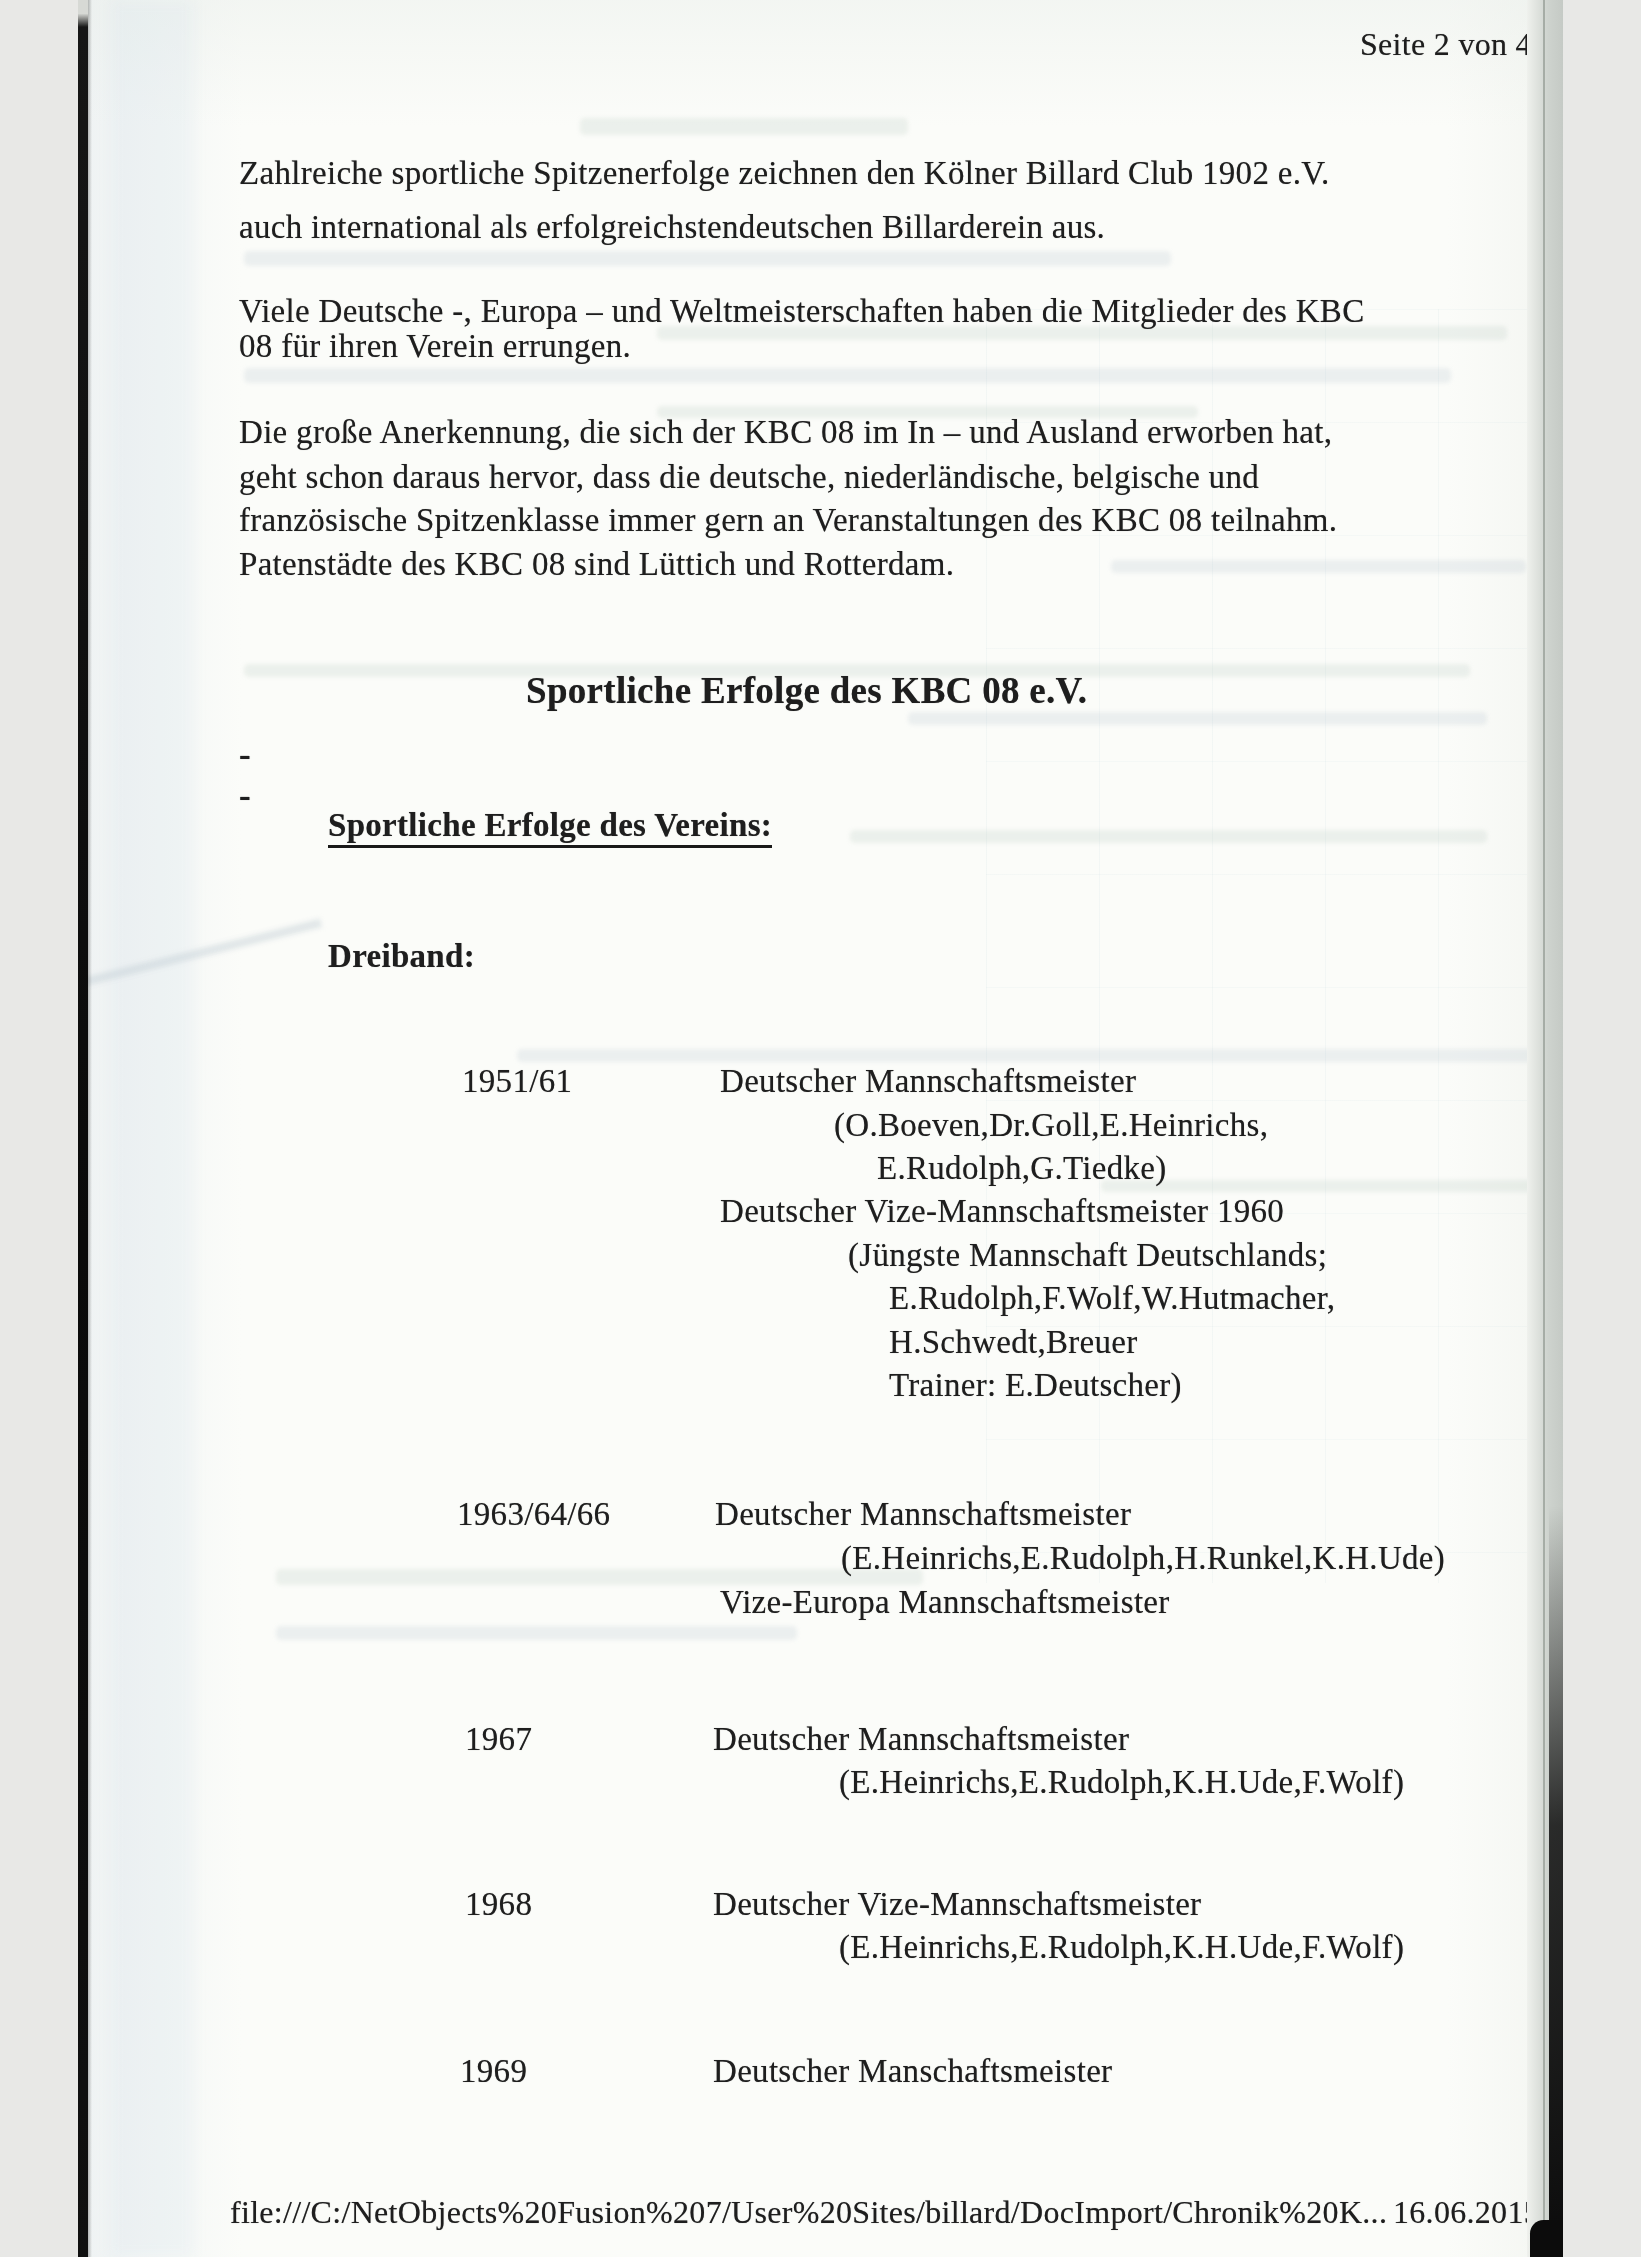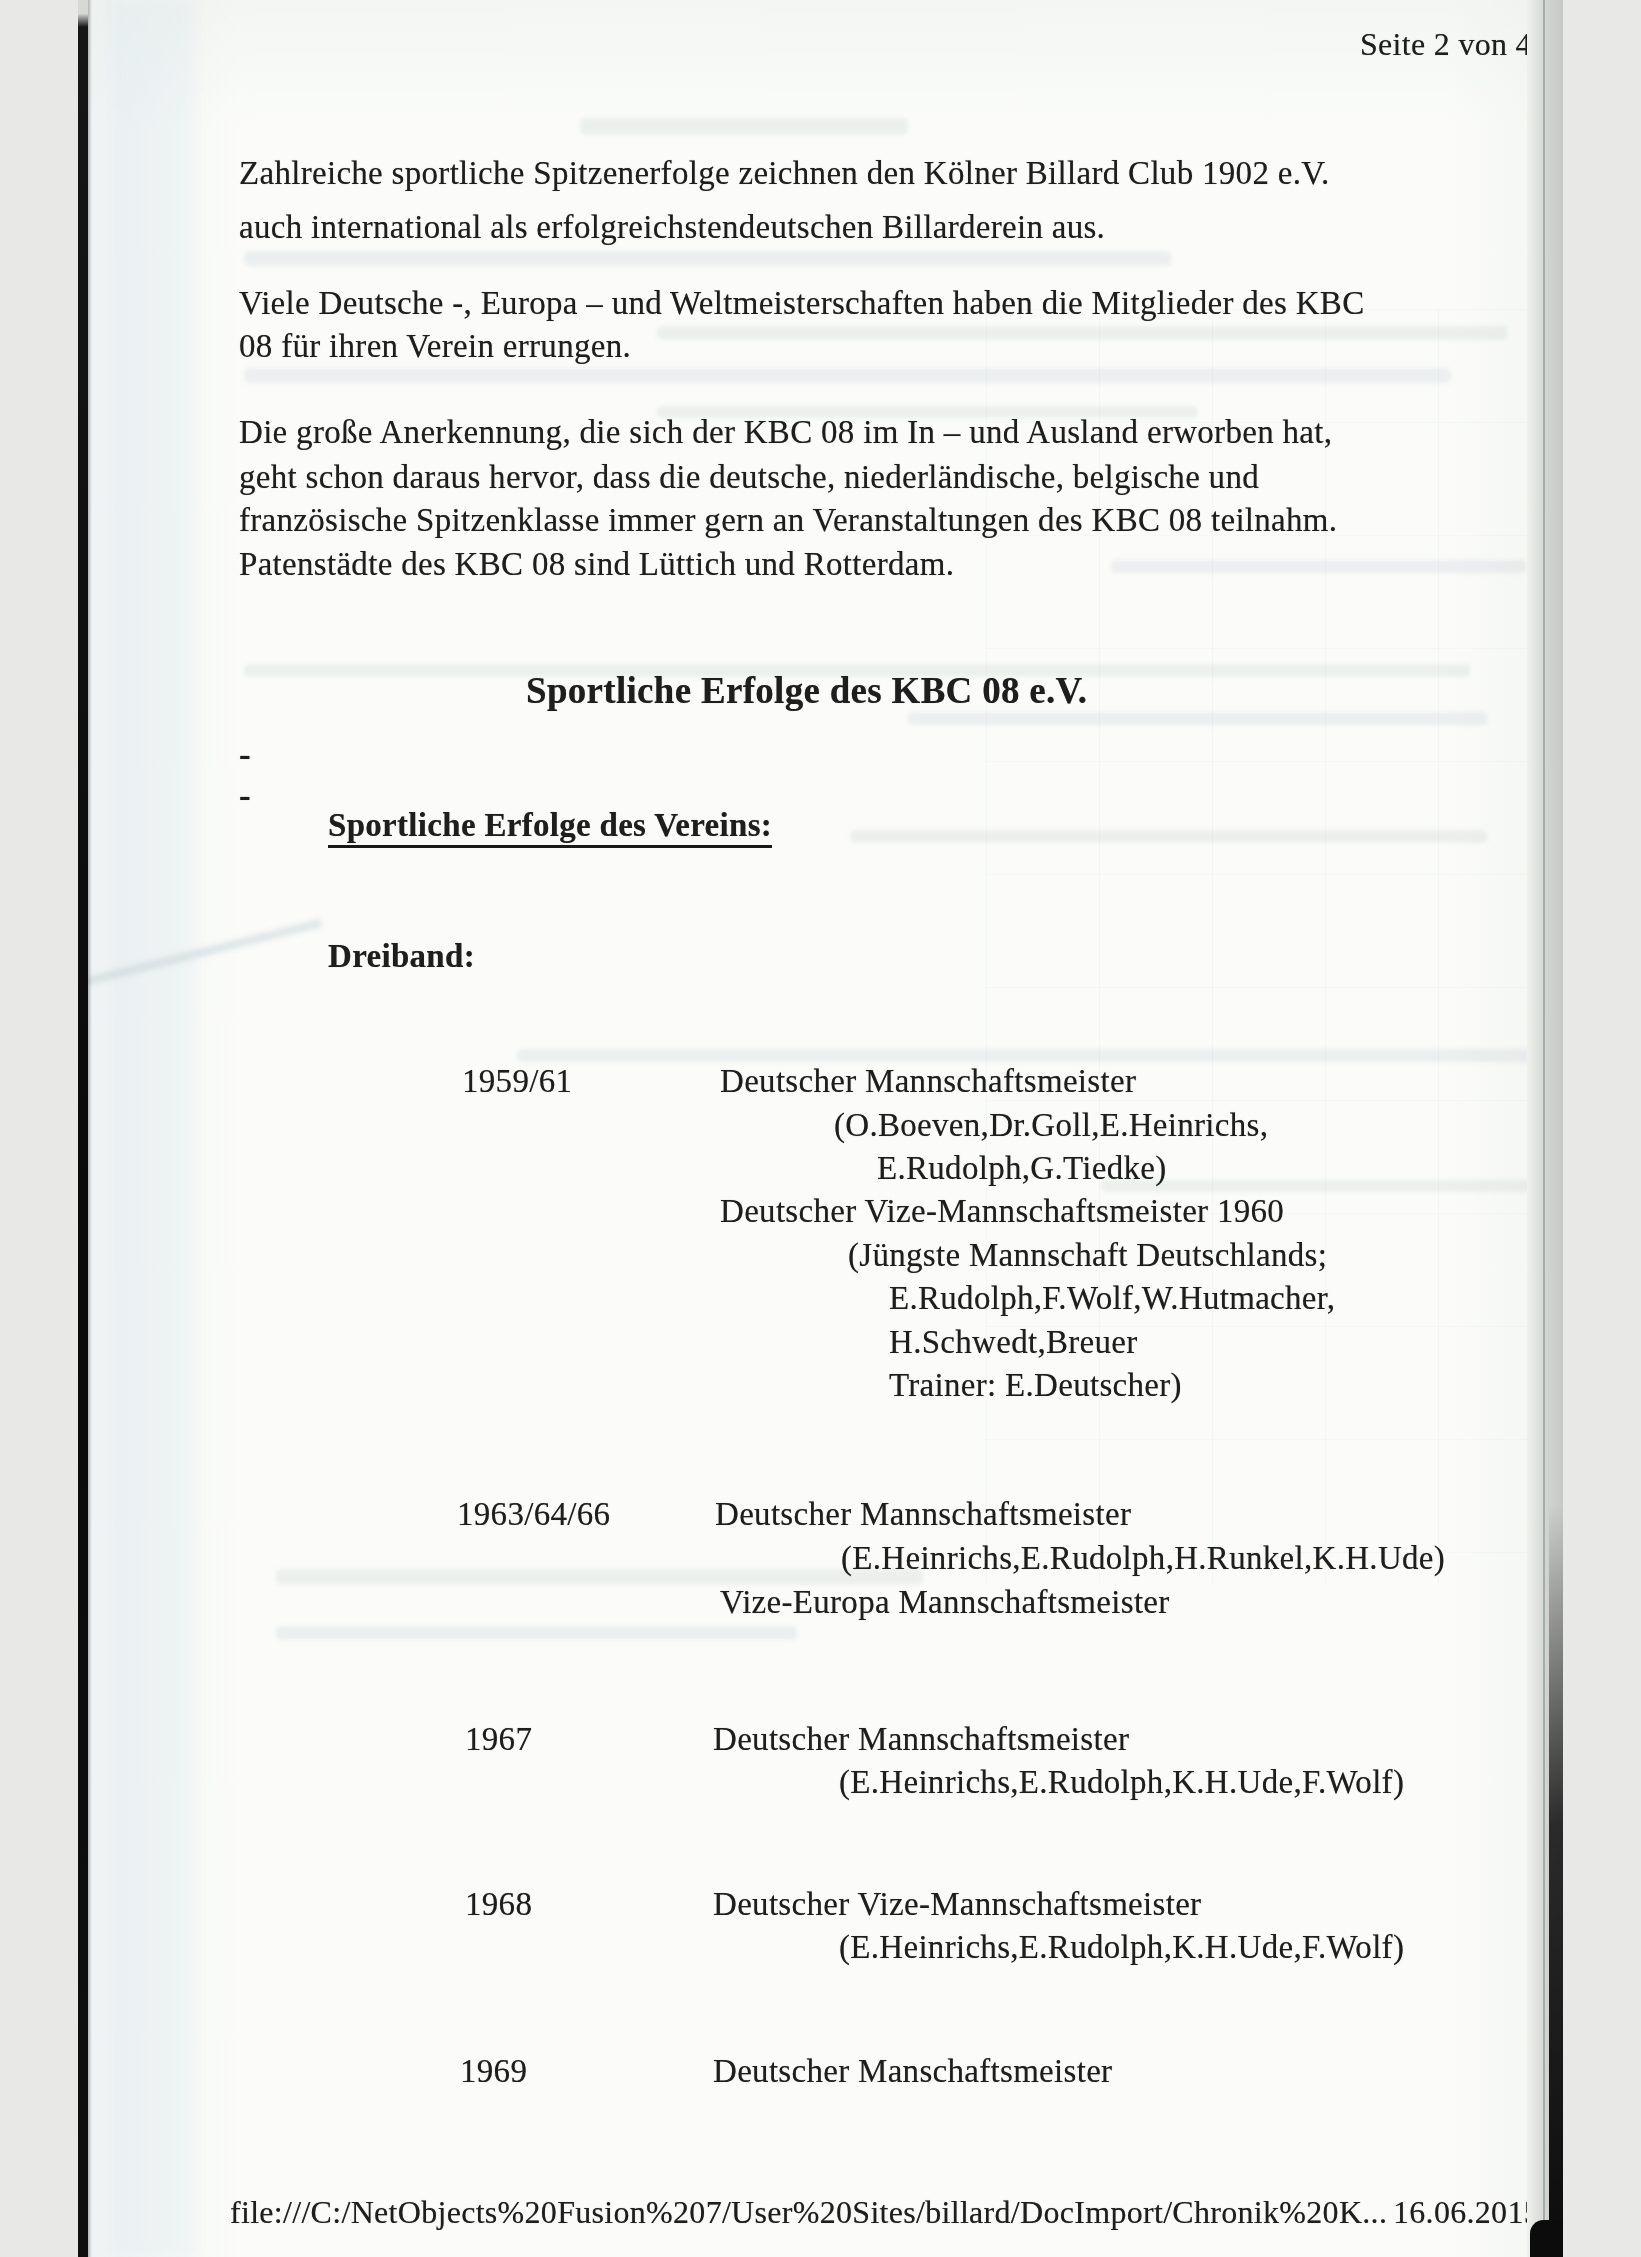--- a/index.html
+++ b/index.html
@@ -70,35 +70,35 @@
   <div class="ghost b" style="left:439px;top:1049px;width:1023px;height:12.6px;"></div>
   <div class="ghost a" style="left:1023px;top:1180px;width:463px;height:11.6px;"></div>
   <div class="ghost a" style="left:198px;top:1569px;width:647px;height:16.4px;"></div>
   <div class="ghost b" style="left:198px;top:1626px;width:521px;height:13.5px;"></div>
 
   <div class="t" style="left:1282px;top:23px;font-size:32px;">Seite 2 von 4</div>
 
   <div class="t" style="left:161px;top:152px;">Zahlreiche sportliche Spitzenerfolge zeichnen den Kölner Billard Club 1902 e.V.</div>
   <div class="t" style="left:161px;top:194px;margin-top:12px;">auch international als erfolgreichstendeutschen Billarderein aus.</div>
 
-  <div class="t" style="left:161px;top:282px;">Viele Deutsche -, Europa – und Weltmeisterschaften haben die Mitglieder des KBC</div>
+  <div class="t" style="left:161px;top:290px;">Viele Deutsche -, Europa – und Weltmeisterschaften haben die Mitglieder des KBC</div>
   <div class="t" style="left:161px;top:325px;">08 für ihren Verein errungen.</div>
 
   <div class="t" style="left:161px;top:411px;">Die große Anerkennung, die sich der KBC 08 im In – und Ausland erworben hat,</div>
   <div class="t" style="left:161px;top:456px;">geht schon daraus hervor, dass die deutsche, niederländische, belgische und</div>
   <div class="t" style="left:161px;top:499px;">französische Spitzenklasse immer gern an Veranstaltungen des KBC 08 teilnahm.</div>
   <div class="t" style="left:161px;top:543px;">Patenstädte des KBC 08 sind Lüttich und Rotterdam.</div>
 
   <div class="t bold sz37" style="left:436px;top:669px;margin-left:12px;">Sportliche Erfolge des KBC 08 e.V.</div>
   <div class="t dash" style="left:161px;top:735px;">-</div>
   <div class="t dash" style="left:161px;top:776px;">-</div>
   <div class="t bold" style="left:250px;top:804px;"><span class="underlined">Sportliche Erfolge des Vereins:</span></div>
   <div class="t bold" style="left:250px;top:935px;">Dreiband:</div>
 
-  <div class="t" style="left:384px;top:1060px;">1959/61</div>
+  <div class="t" style="left:384px;top:1060px;">1951/61</div>
   <div class="t" style="left:642px;top:1060px;">Deutscher Mannschaftsmeister</div>
   <div class="t" style="left:756px;top:1104px;">(O.Boeven,Dr.Goll,E.Heinrichs,</div>
   <div class="t" style="left:799px;top:1147px;">E.Rudolph,G.Tiedke)</div>
   <div class="t" style="left:642px;top:1190px;">Deutscher Vize-Mannschaftsmeister 1960</div>
   <div class="t" style="left:770px;top:1234px;">(Jüngste Mannschaft Deutschlands;</div>
   <div class="t" style="left:811px;top:1277px;text-align:center;">E.Rudolph,F.Wolf,W.Hutmacher,</div>
   <div class="t" style="left:811px;top:1321px;">H.Schwedt,Breuer</div>
   <div class="t" style="left:811px;top:1364px;">Trainer: E.Deutscher)</div>
 
   <div class="t" style="left:379px;top:1493px;">1963/64/66</div>

